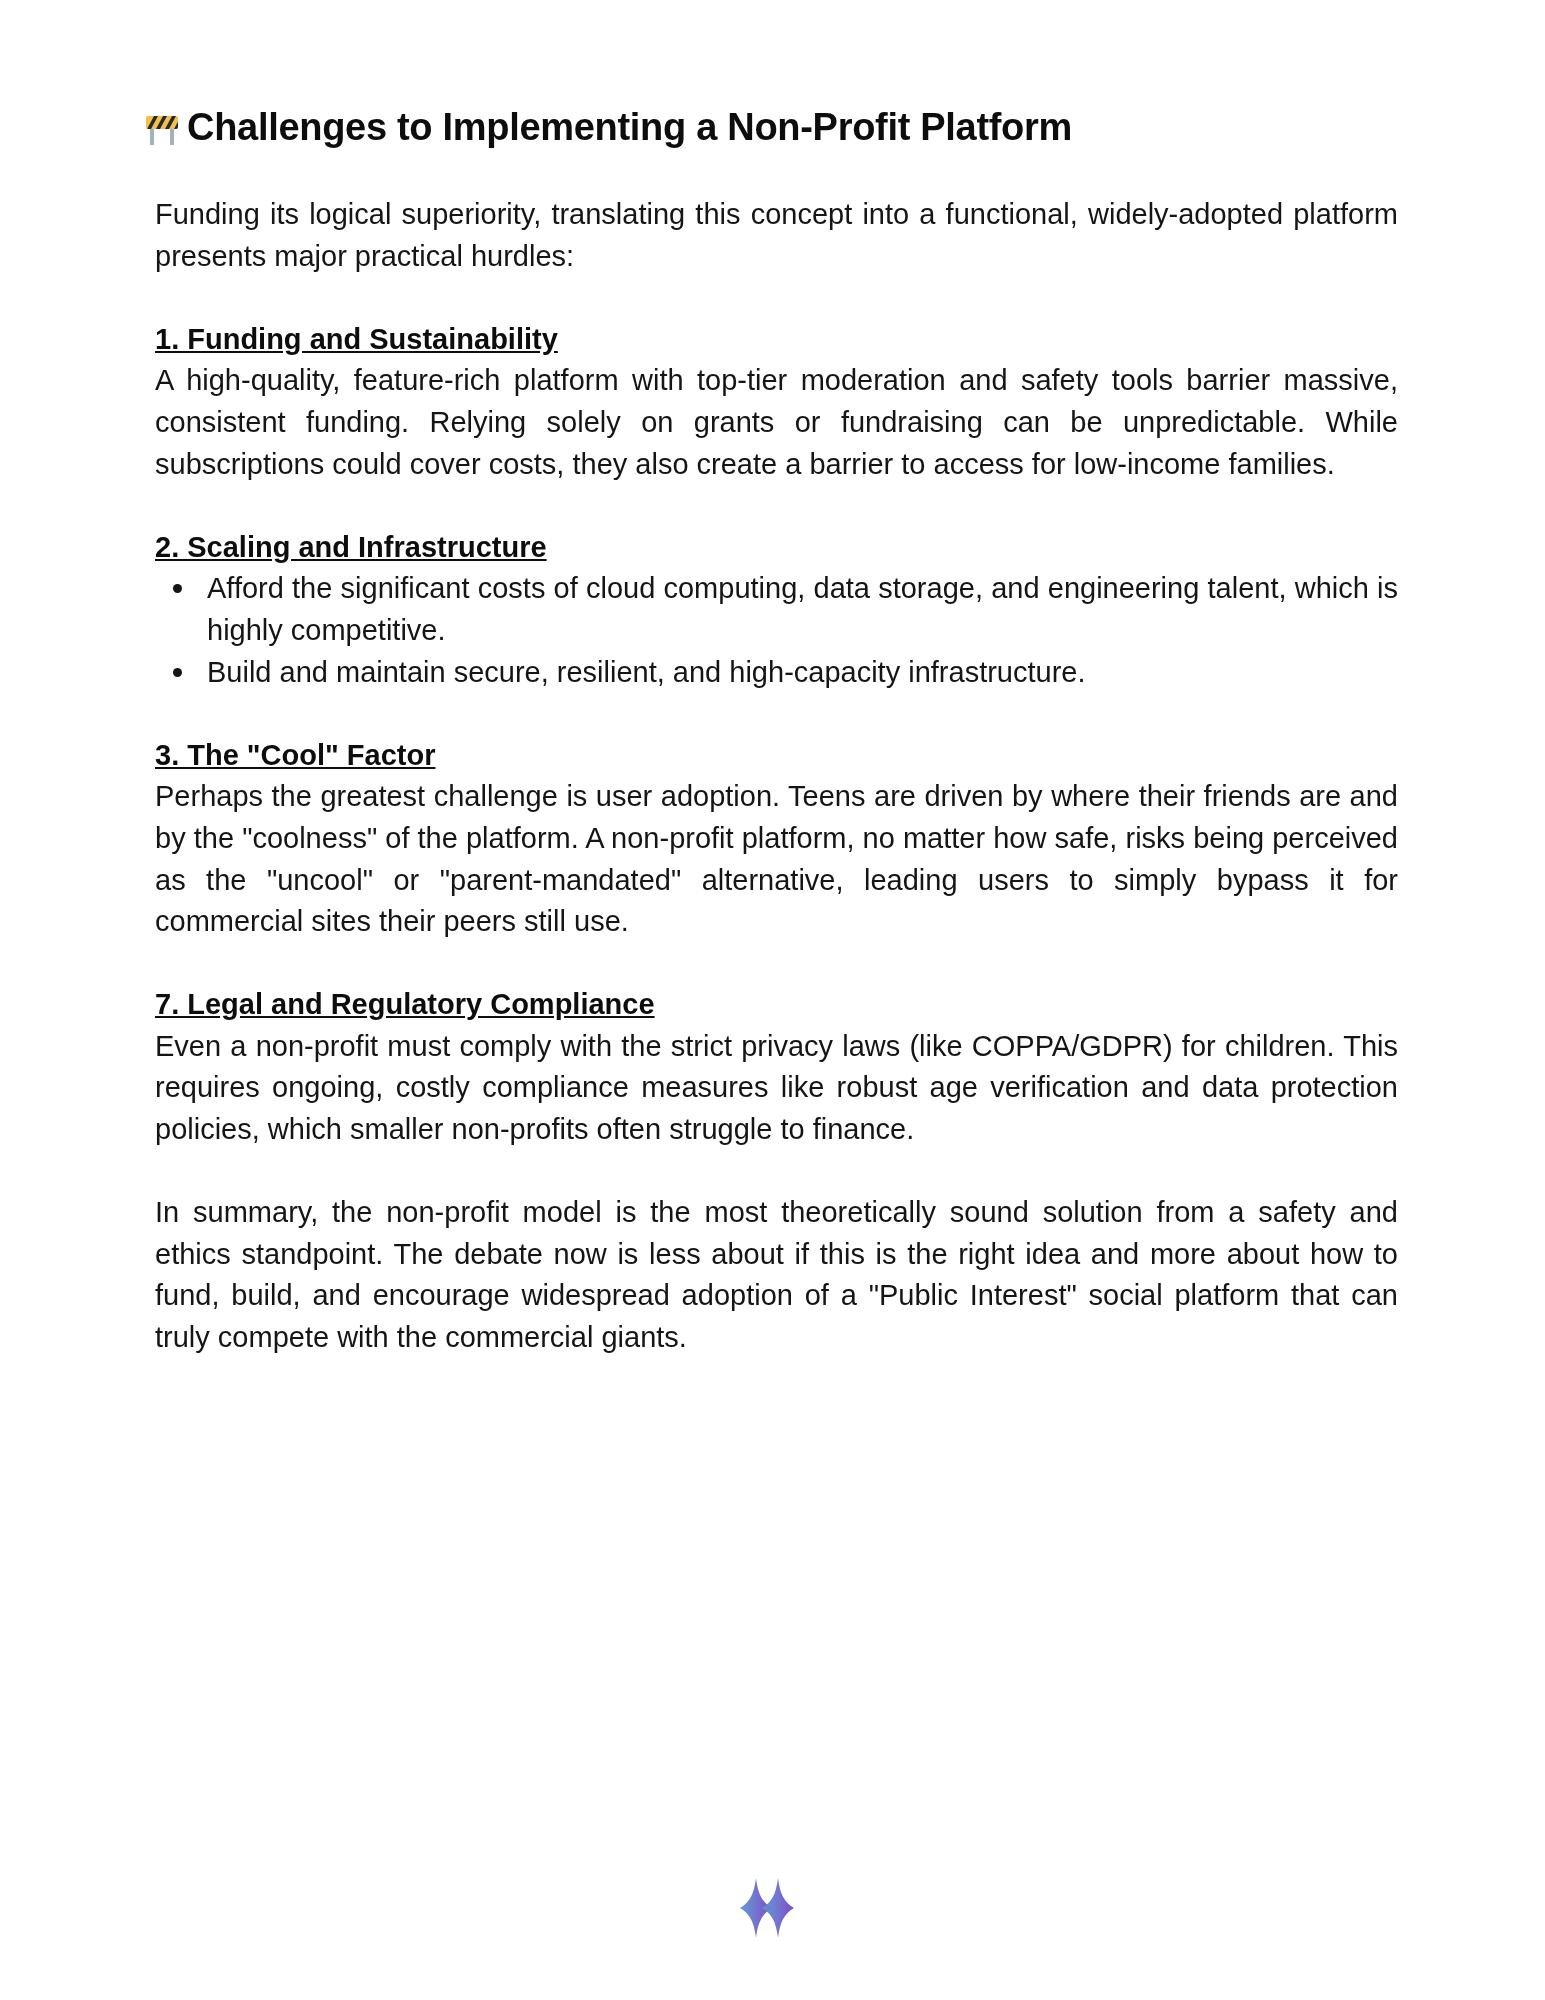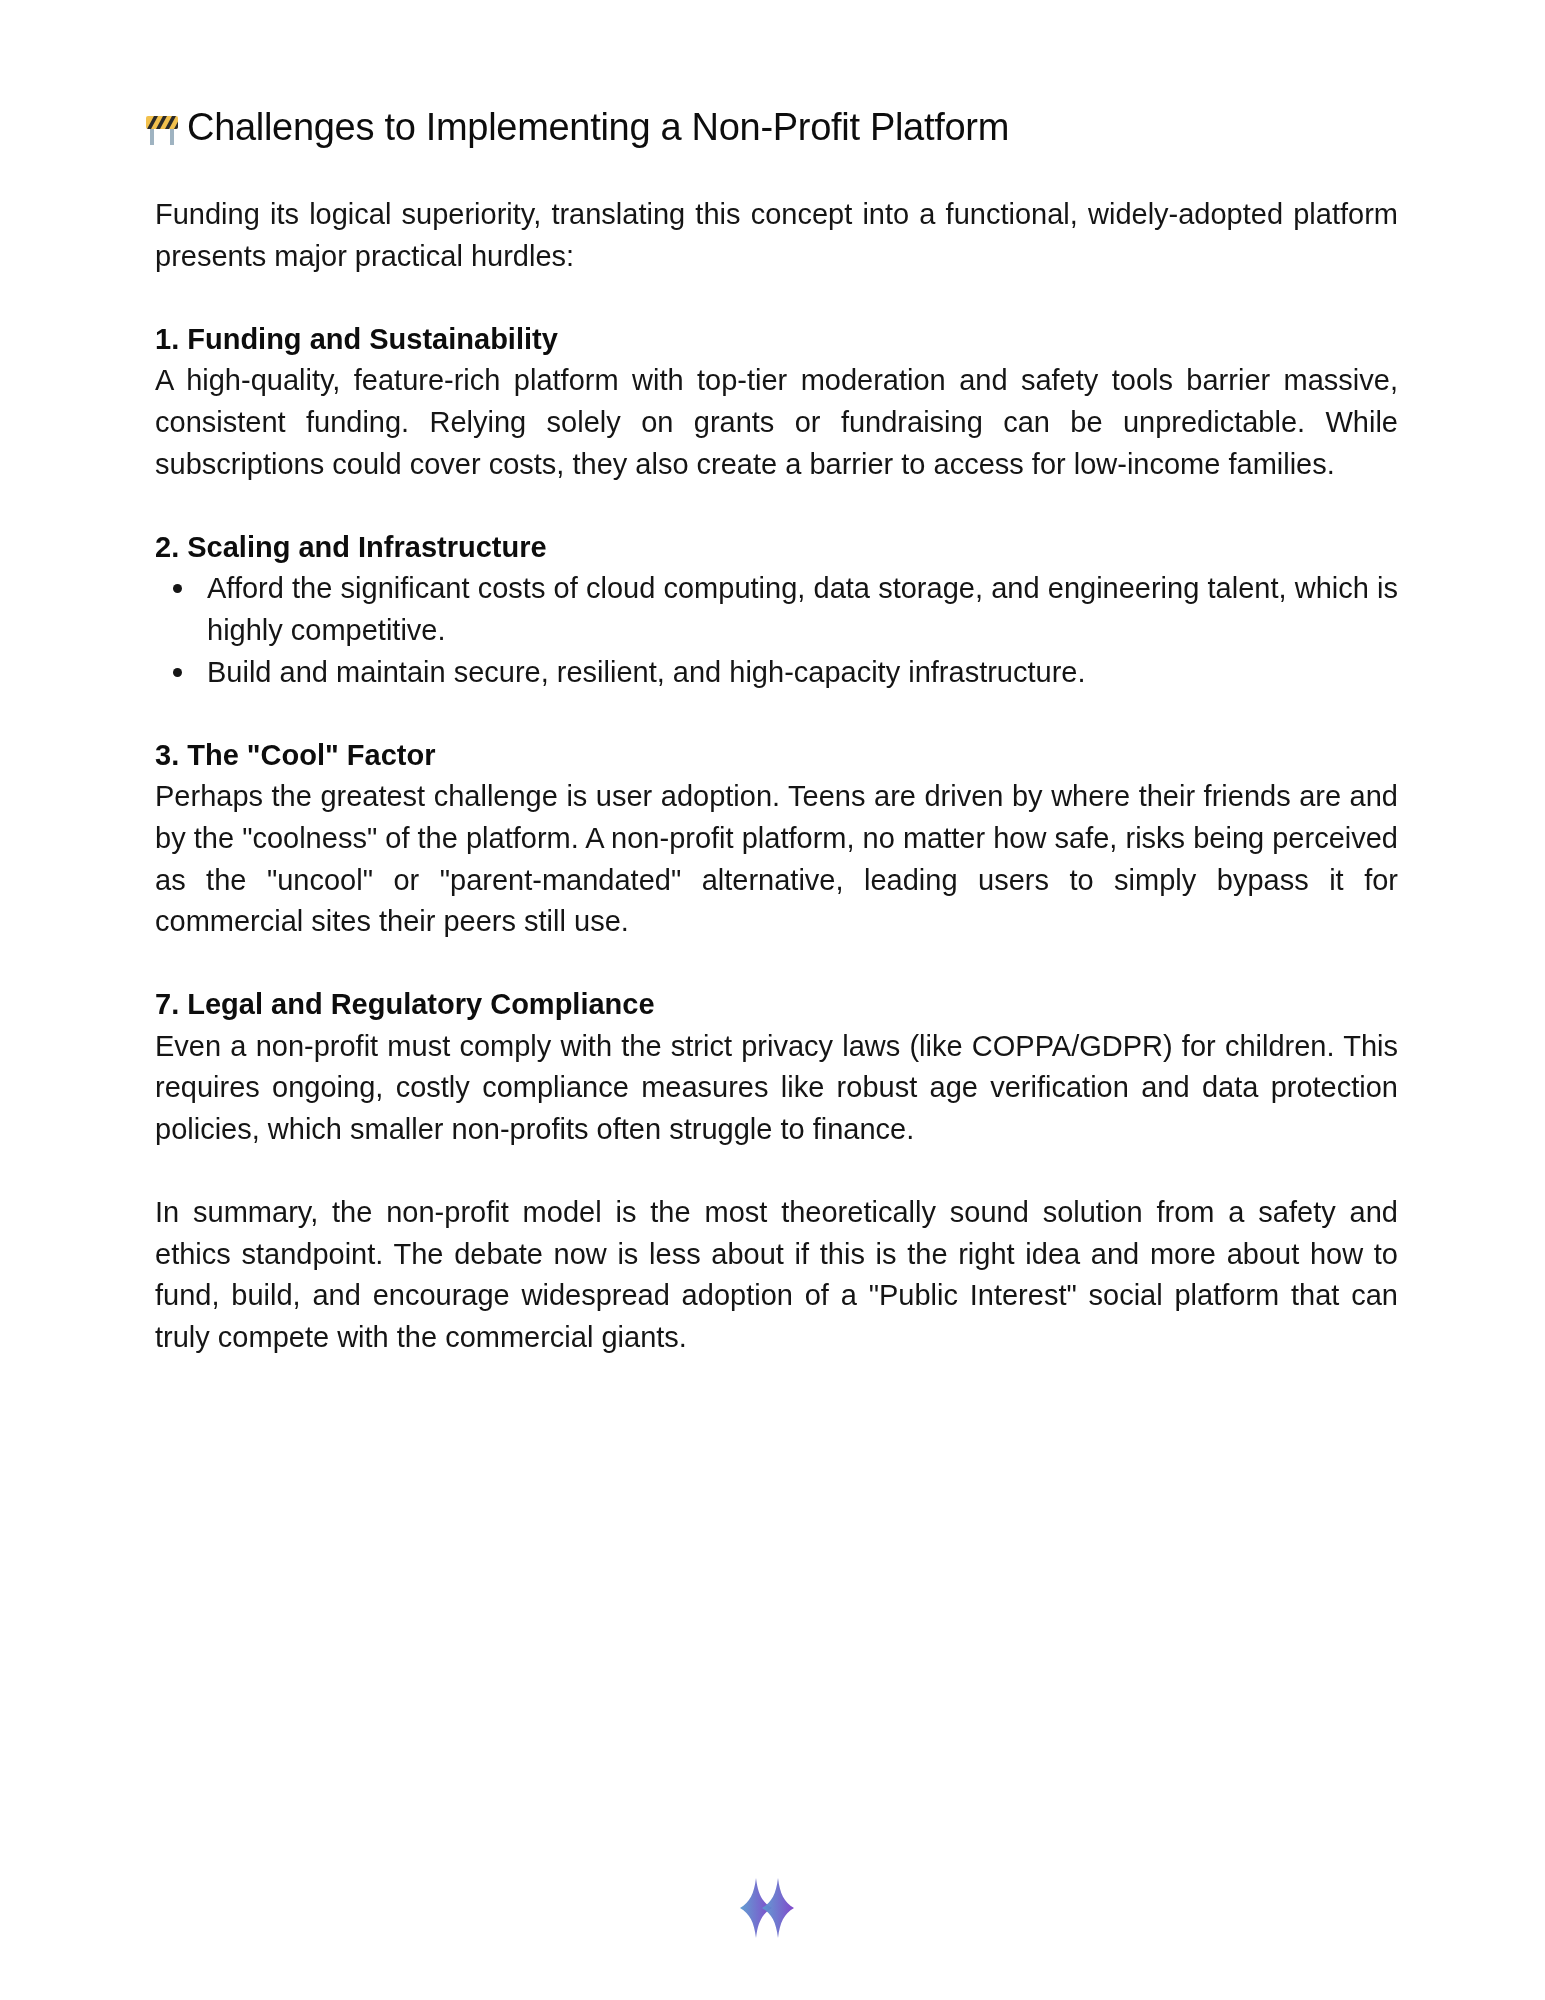--- a/index.html
+++ b/index.html
@@ -1,26 +1,26 @@
 <!DOCTYPE html>
 <html><head>
   <meta charset="utf-8">
   <style>
     html, body { margin: 0; padding: 0; background: #ffffff; }
     body { width: 1545px; height: 2000px; position: relative; overflow: hidden;
            font-family: "Liberation Sans", "DejaVu Sans", sans-serif; color: #111111; }
     .page { position: absolute; left: 0; top: 0; width: 1545px; height: 2000px; }
     .title { position: absolute; left: 145px; top: 106px; display: flex; align-items: center;
-             font-size: 38px; font-weight: 400; letter-spacing: -0.3px; color: #0d0d0d; }
+             font-size: 38px; font-weight: 700; letter-spacing: -0.3px; color: #0d0d0d; }
     .title .icon { width: 34px; height: 32px; margin-right: 8px; display: inline-block; }
     .content { position: absolute; left: 155px; top: 194px; width: 1243px;
                font-size: 29px; line-height: 41.6px; color: #151515; }
     .para { margin: 0; text-align: justify; text-align-last: left; }
     .gap { height: 41.6px; }
-    .heading { margin: 0; font-weight: 700; font-size: 29px; line-height: 41.6px; color: #0d0d0d; }
+    .heading { margin: 0; font-weight: 700; font-size: 29px; line-height: 41.6px; color: #0d0d0d; text-decoration: underline; }
     ul.bullets { margin: 0; padding: 0; list-style: none; }
     ul.bullets li { position: relative; padding-left: 52px; text-align: justify; text-align-last: left; }
     ul.bullets li .dot { position: absolute; left: 18px; top: 16px; width: 9px; height: 9px;
                          border-radius: 50%; background: #151515; }
     .sparkle { position: absolute; left: 736px; top: 1876px; width: 64px; height: 64px; }
   </style>
 </head>
 <body>
 
 <div class="page">

